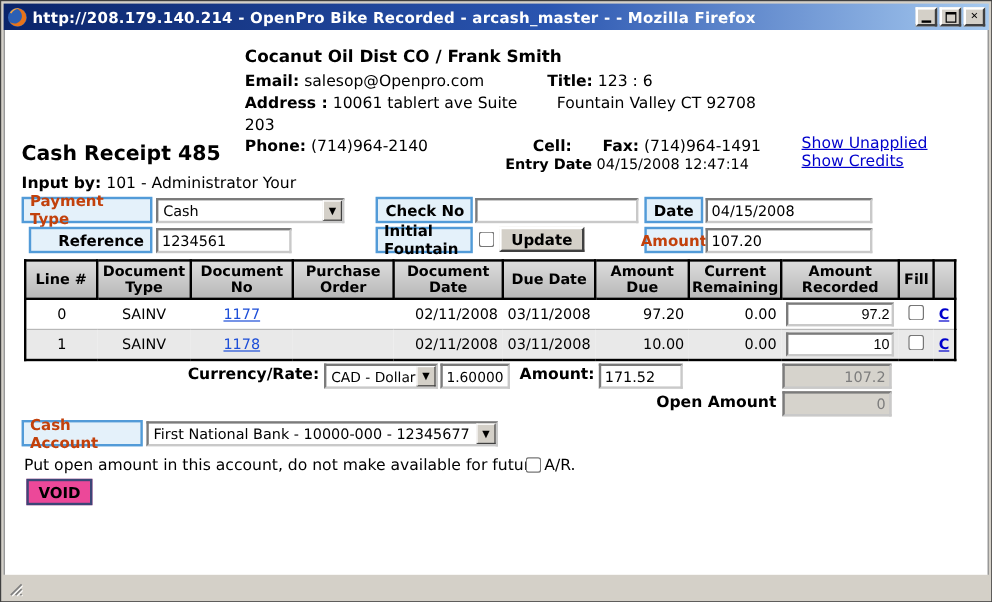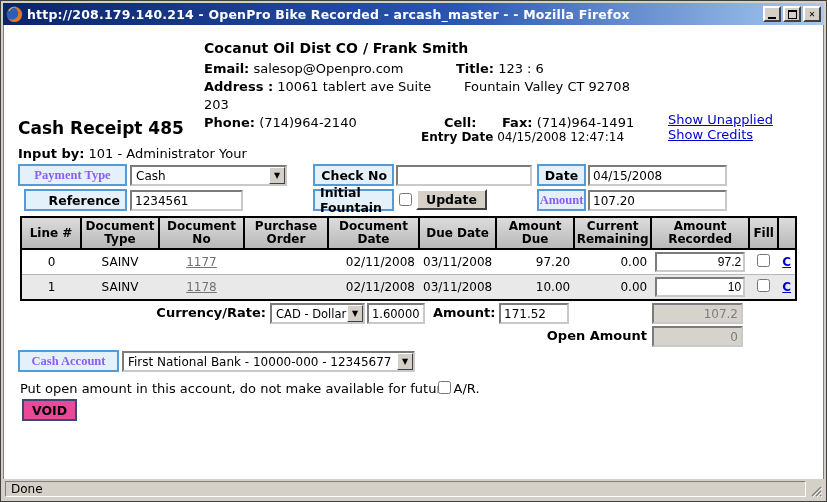--- a/index.html
+++ b/index.html
@@ -31,21 +31,21 @@
   
   a.link { color:#0000cc; text-decoration:underline; font-size:13px; display:block; }
   
   .receipt-h { left:14px; top:93px; font-size:17px; font-weight:bold; }
   .inputby { left:14px; top:121px; font-size:13px; }
   .entrydate { left:417px; top:105px; font-size:12px; }
   
   .lblbox { background:#e4f1fa; border:2px solid #529bd8; height:22px; display:flex;
             align-items:center; justify-content:flex-end; padding:0 5px; font-weight:bold;
             font-size:12.5px; }
-  .lblbox.blue { color:#8b5cf6;font-family:Liberation Serif, serif; }
+  .lblbox.blue { color:#c2410c; }
   .lblbox.center { justify-content:center; }
   
   .tin { border:2px solid; border-color:#7b7b7b #c9c9c9 #c9c9c9 #7b7b7b; height:21px;
          font-family:"DejaVu Sans","Liberation Sans",sans-serif; font-size:12px; padding:0 3px;
          background:#fff; outline:none; }
   .tin.right { text-align:right; }
   .tin:disabled,.tin.dis { background:#d6d3cc; color:#7d7d7d; }
   
   .combo { border:2px solid; border-color:#7b7b7b #c9c9c9 #c9c9c9 #7b7b7b; background:#fff;
            height:21px; display:flex; align-items:center; }
@@ -61,21 +61,21 @@
   
   table.grid { border-collapse:collapse; table-layout:fixed; font-size:12px; }
   table.grid th { background:linear-gradient(180deg,#dcdcdc,#b8b8b8); border:2px solid #000;
                   font-weight:bold; font-size:12px; line-height:13px; padding:2px 1px;
                   vertical-align:middle; text-align:center; height:32px; }
   table.grid td { padding:2px 4px; height:24px; border-top:1px solid #b8b8b8; vertical-align:middle; }
   table.grid { border:2px solid #000; }
   tr.r0 td { background:#fff; }
   tr.r1 td { background:#e9e9e9; }
   td.ctr { text-align:center; } td.rgt { text-align:right; }
-  a.doclink { color:#737373; text-decoration:underline;text-align:right; }
+  a.doclink { color:#1d4ed8; text-decoration:underline;text-align:right; }
   a.clink { color:#0000cc; text-decoration:underline; font-weight:bold; }
   input[type=checkbox] { width:13px; height:13px; }
   .amtrec { width:90px; height:20px; text-align:right; border:2px solid;
             border-color:#7b7b7b #c9c9c9 #c9c9c9 #7b7b7b; font-size:12px; padding:0 2px; }
   .lbl13 { font-size:13px; font-weight:bold; }
   
   .statusbar { height:20px; background:#d4d0c8; flex:0 0 auto; display:flex; align-items:stretch;
                padding:2px; gap:2px; }
   .statusfield { flex:1 1 auto; border:1px solid; border-color:#808080 #fff #fff #808080;
                  font-size:12px; display:flex; align-items:center; padding-left:5px; color:#000; }
@@ -245,21 +245,20 @@
       <span class="carr">▼</span>
     </div>
 
     <div class="abs" style="left:16px; top:356px; font-size:13px;">Put open amount in this account, do not make available for future A/R.</div>
     <input type="checkbox" class="abs" style="left: 434px; top: 356px;">
 
     <button class="abs btn void" style="left:18px; top:374px;">VOID</button>
   </div>
 
   <div class="statusbar">
-    <div class="statusfield">Done</div>
     <div class="grip">
       <svg width="13" height="13" viewBox="0 0 13 13">
         <g stroke="#808080" stroke-width="1.4">
           <line x1="12" y1="3" x2="3" y2="12"></line>
             <line x1="12" y1="7" x2="7" y2="12"></line>
             <line x1="12" y1="11" x2="11" y2="12"></line>
         </g>
         <g stroke="#ffffff" stroke-width="1">
           <line x1="13" y1="4" x2="4" y2="13"></line>
             <line x1="13" y1="8" x2="8" y2="13"></line>

